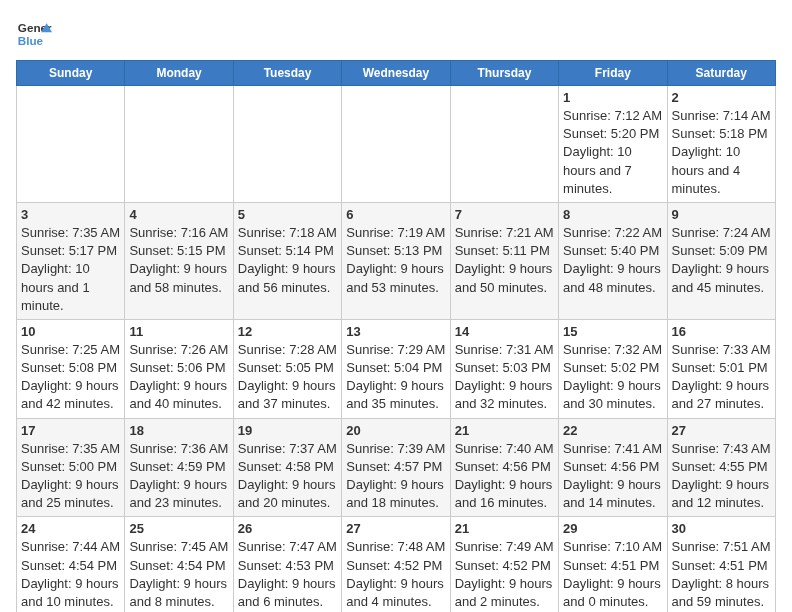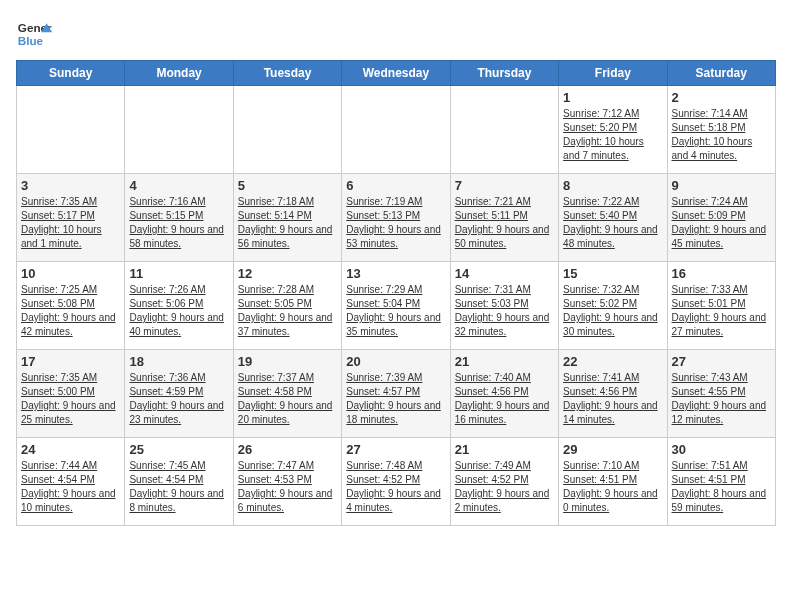--- a/index.html
+++ b/index.html
@@ -61,24 +61,23 @@
     tbody tr:nth-child(even) td {
       background: #f5f5f5;
     }
     .day-num {
       font-size: 13px;
       font-weight: bold;
       display: block;
       margin-bottom: 2px;
     }
     .day-info {
-      font-size: 10px;
+      font-size: 13px;
       line-height: 1.4;
       color: #333;
-      text-decoration: underline;
     }
     .empty { background: #fff !important; }
   </style>
 </head>
 <body>
 
 <div class="header">
   <div class="logo">
     <svg class="logo-icon" viewBox="0 0 40 40">
       <text x="2" y="18" font-size="13" font-weight="bold" fill="#333" font-family="Arial">General</text>

